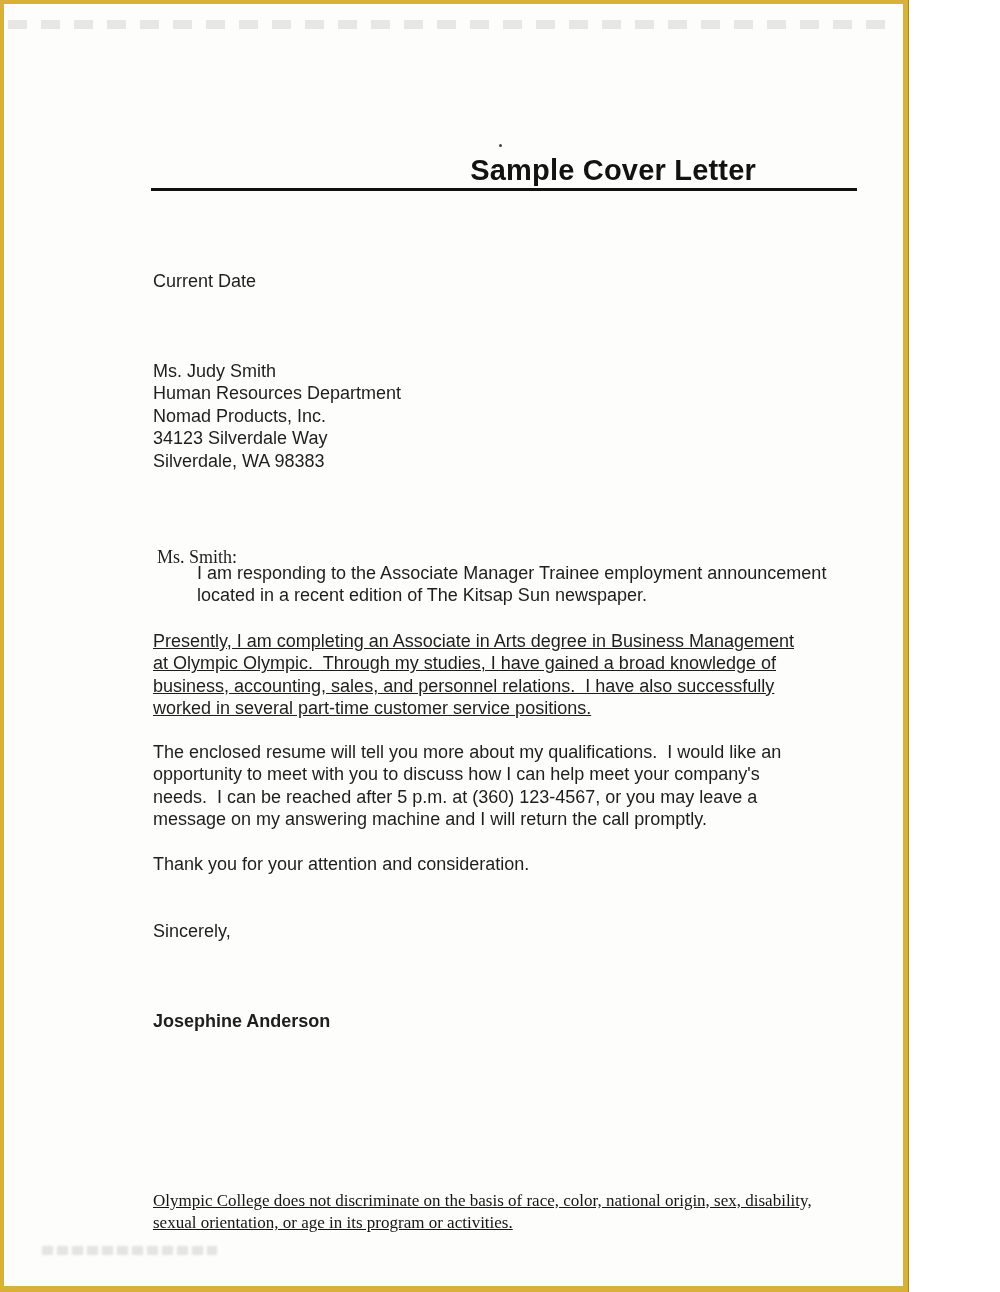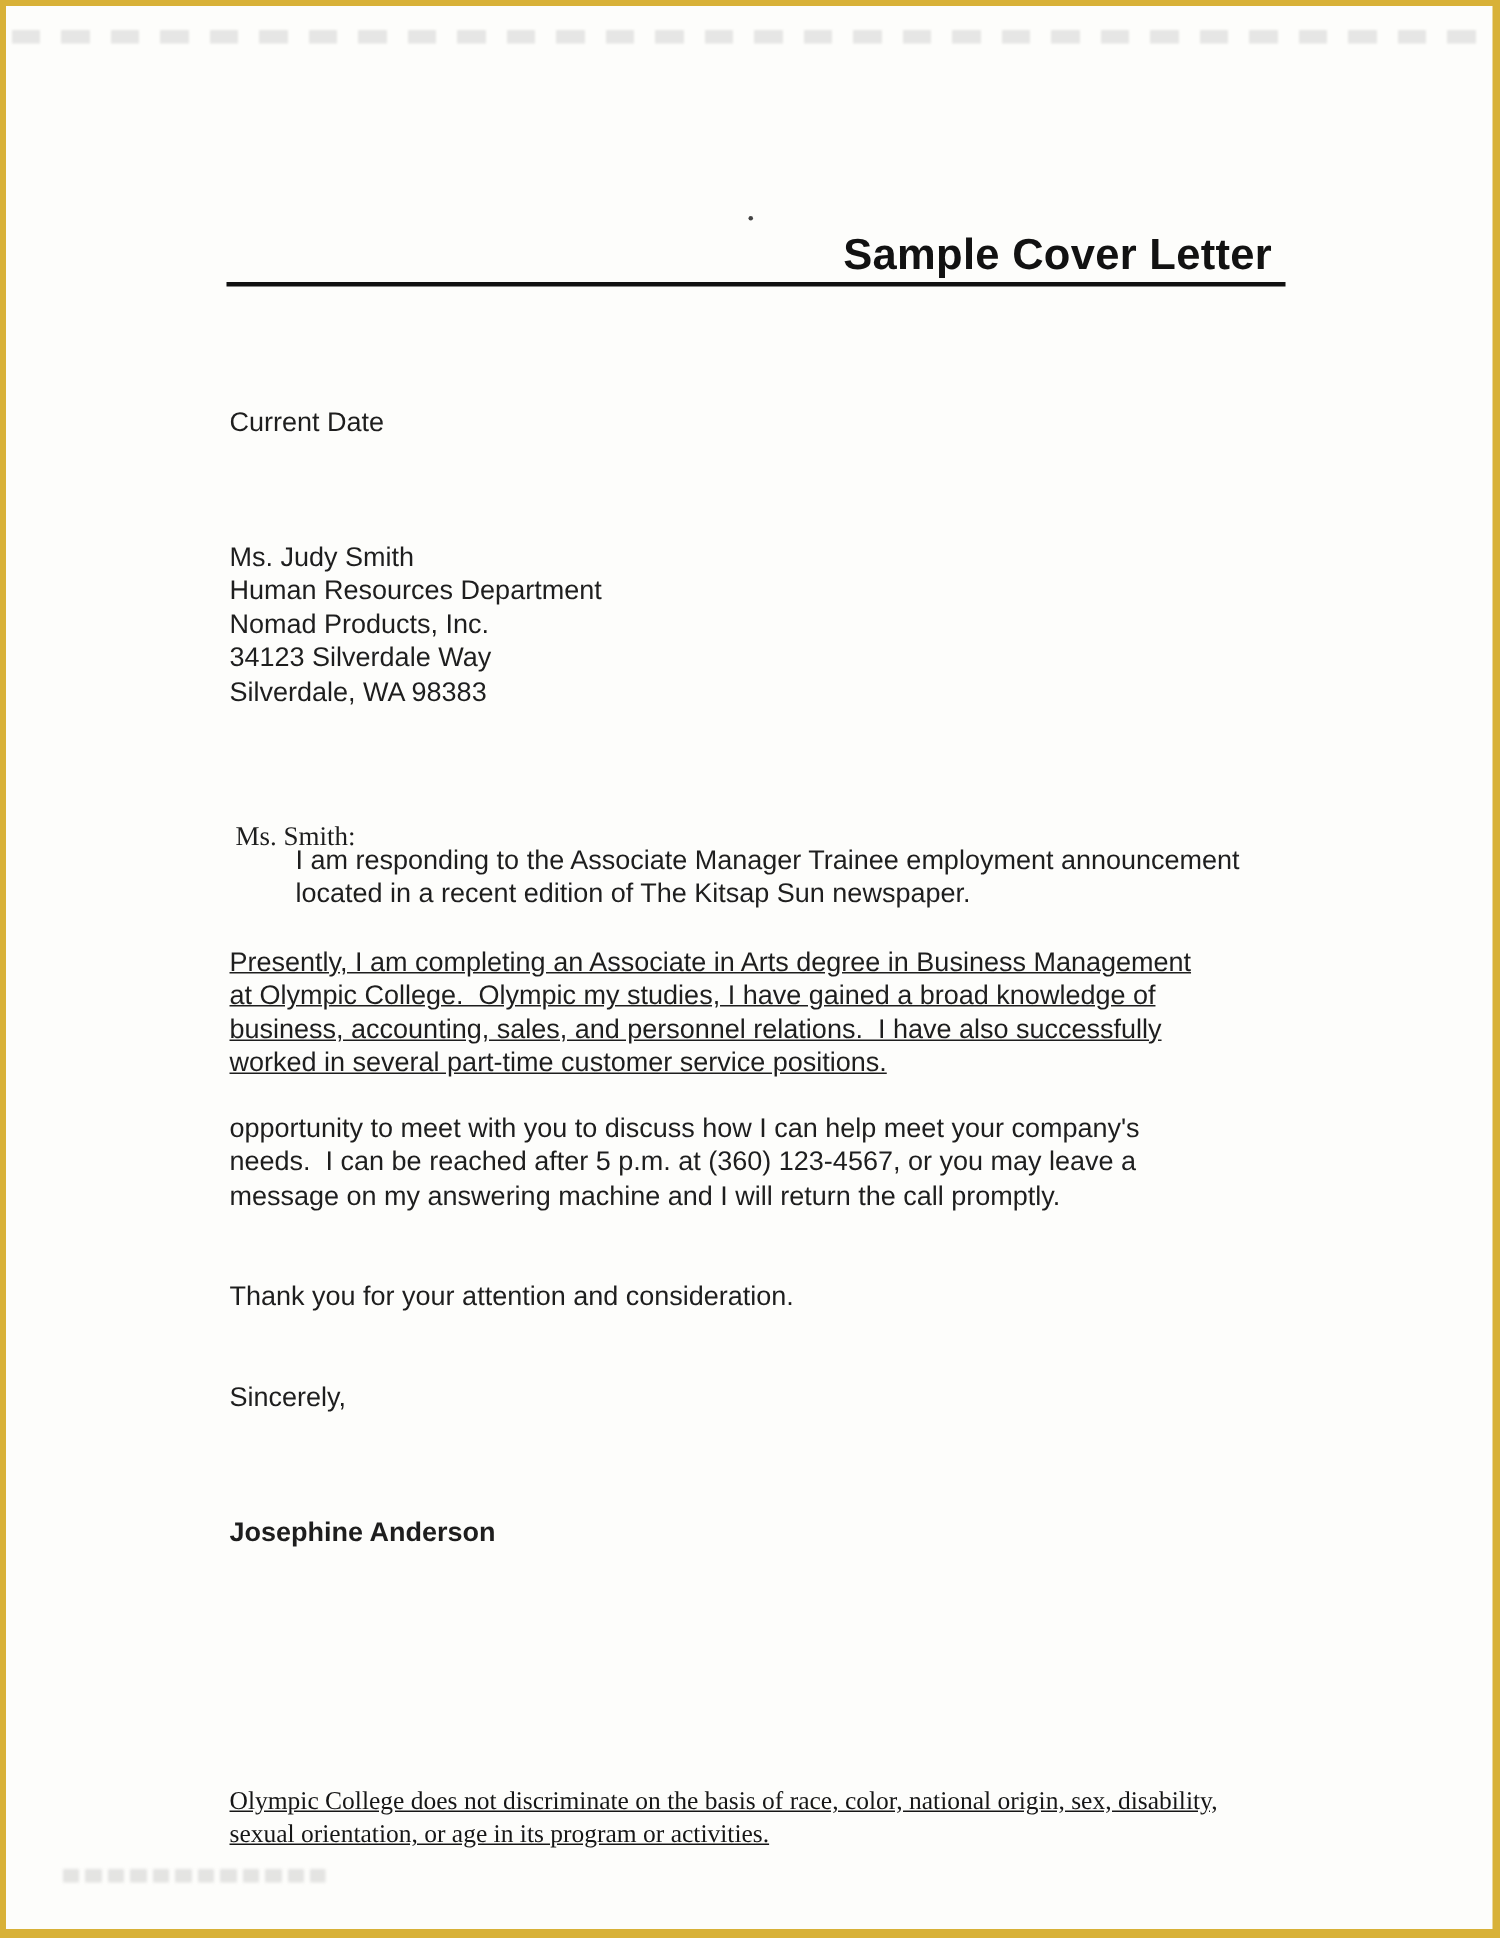--- a/index.html
+++ b/index.html
@@ -5,21 +5,21 @@
   :root{
     --border_gold:#d8b138;
     --border_gold_dark:#a8861c;
     --page_bg:#fdfdfb;
     --ink:#1e1e1e;
   }
   *{margin:0;padding:0;box-sizing:border-box;}
   html,body{background:#fff;}
   .frame{
     position:relative;
-    width:1000px;height:1292px;
+    width:908px;height:1292px;
     background:var(--page_bg);
     border-top:4px solid var(--border_gold);
     border-left:4px solid var(--border_gold);
     border-right:5px solid var(--border_gold);
     border-bottom:6px solid var(--border_gold);
     box-shadow:inset 0 0 0 0 transparent, 0 0 0 1px var(--border_gold_dark);
     overflow:hidden;
     font-family:"Liberation Sans", sans-serif;
     color:var(--ink);
   }
@@ -100,26 +100,27 @@
     <div>Ms. Smith:</div>
   </div>
 
   <div class="block p1">
     <div>I am responding to the Associate Manager Trainee employment announcement</div>
     <div>located in a recent edition of The Kitsap Sun newspaper.</div>
   </div>
 
   <div class="block p2">
     <div>Presently, I am completing an Associate in Arts degree in Business Management</div>
-    <div>at Olympic College.  Olympic my studies, I have gained a broad knowledge of</div>
+    <div>at Olympic Olympic.  Through my studies, I have gained a broad knowledge of</div>
     <div>business, accounting, sales, and personnel relations.  I have also successfully</div>
     <div>worked in several part-time customer service positions.</div>
   </div>
 
   <div class="block p3">
+    <div>The enclosed resume will tell you more about my qualifications.  I would like an</div>
     <div>opportunity to meet with you to discuss how I can help meet your company's</div>
     <div>needs.  I can be reached after 5 p.m. at (360) 123-4567, or you may leave a</div>
     <div>message on my answering machine and I will return the call promptly.</div>
   </div>
 
   <div class="block p4">
     <div>Thank you for your attention and consideration.</div>
   </div>
 
   <div class="block closing">

